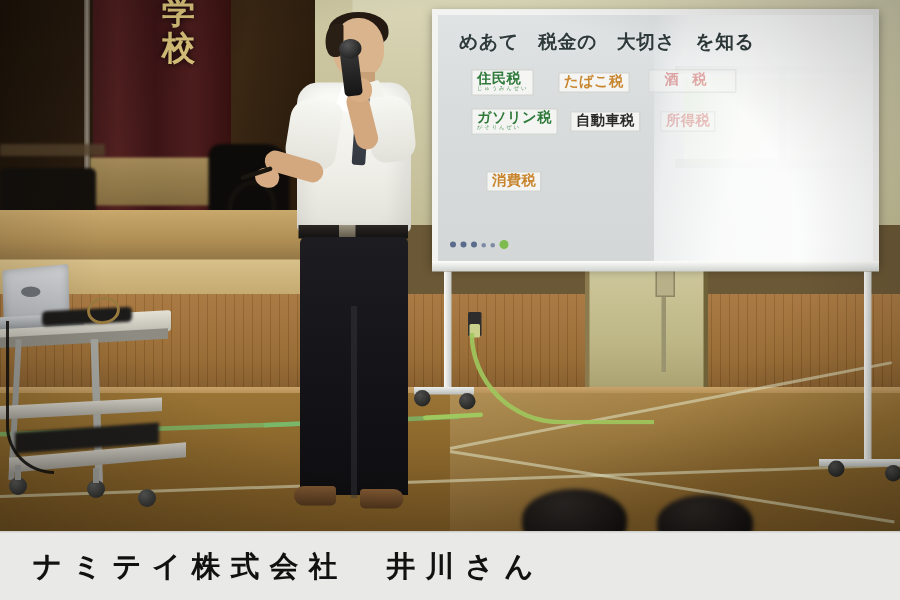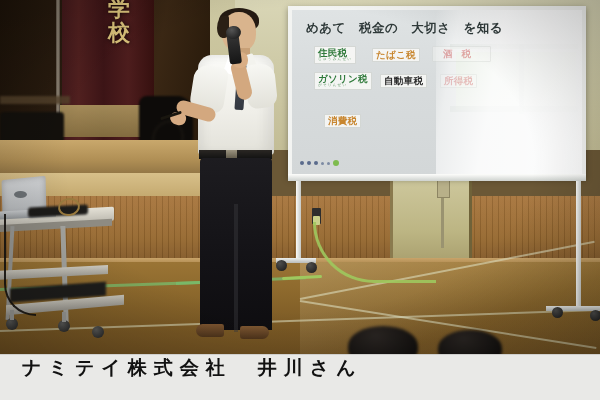--- a/index.html
+++ b/index.html
@@ -384,21 +384,21 @@
   .head-fg{
     position:absolute;border-radius:50% 50% 40% 40%;
     background:radial-gradient(ellipse at 40% 25%,#2a2522,#090807);
     filter:blur(1.4px);
   }
 
   
   .caption{
     position:absolute;left:0;bottom:0;width:600px;height:45px;
     background:#e9e9e7;
-    display:flex;
+    display:flex;align-items:center;
     border-top:1px solid #cfcfcd;
   }
   .caption-text{
     color:#111;font-weight:700;font-size:19px;
     letter-spacing:7px;
     margin-left:22px;white-space:nowrap;
     font-family:"DejaVu Sans",sans-serif;
   }
 
   

